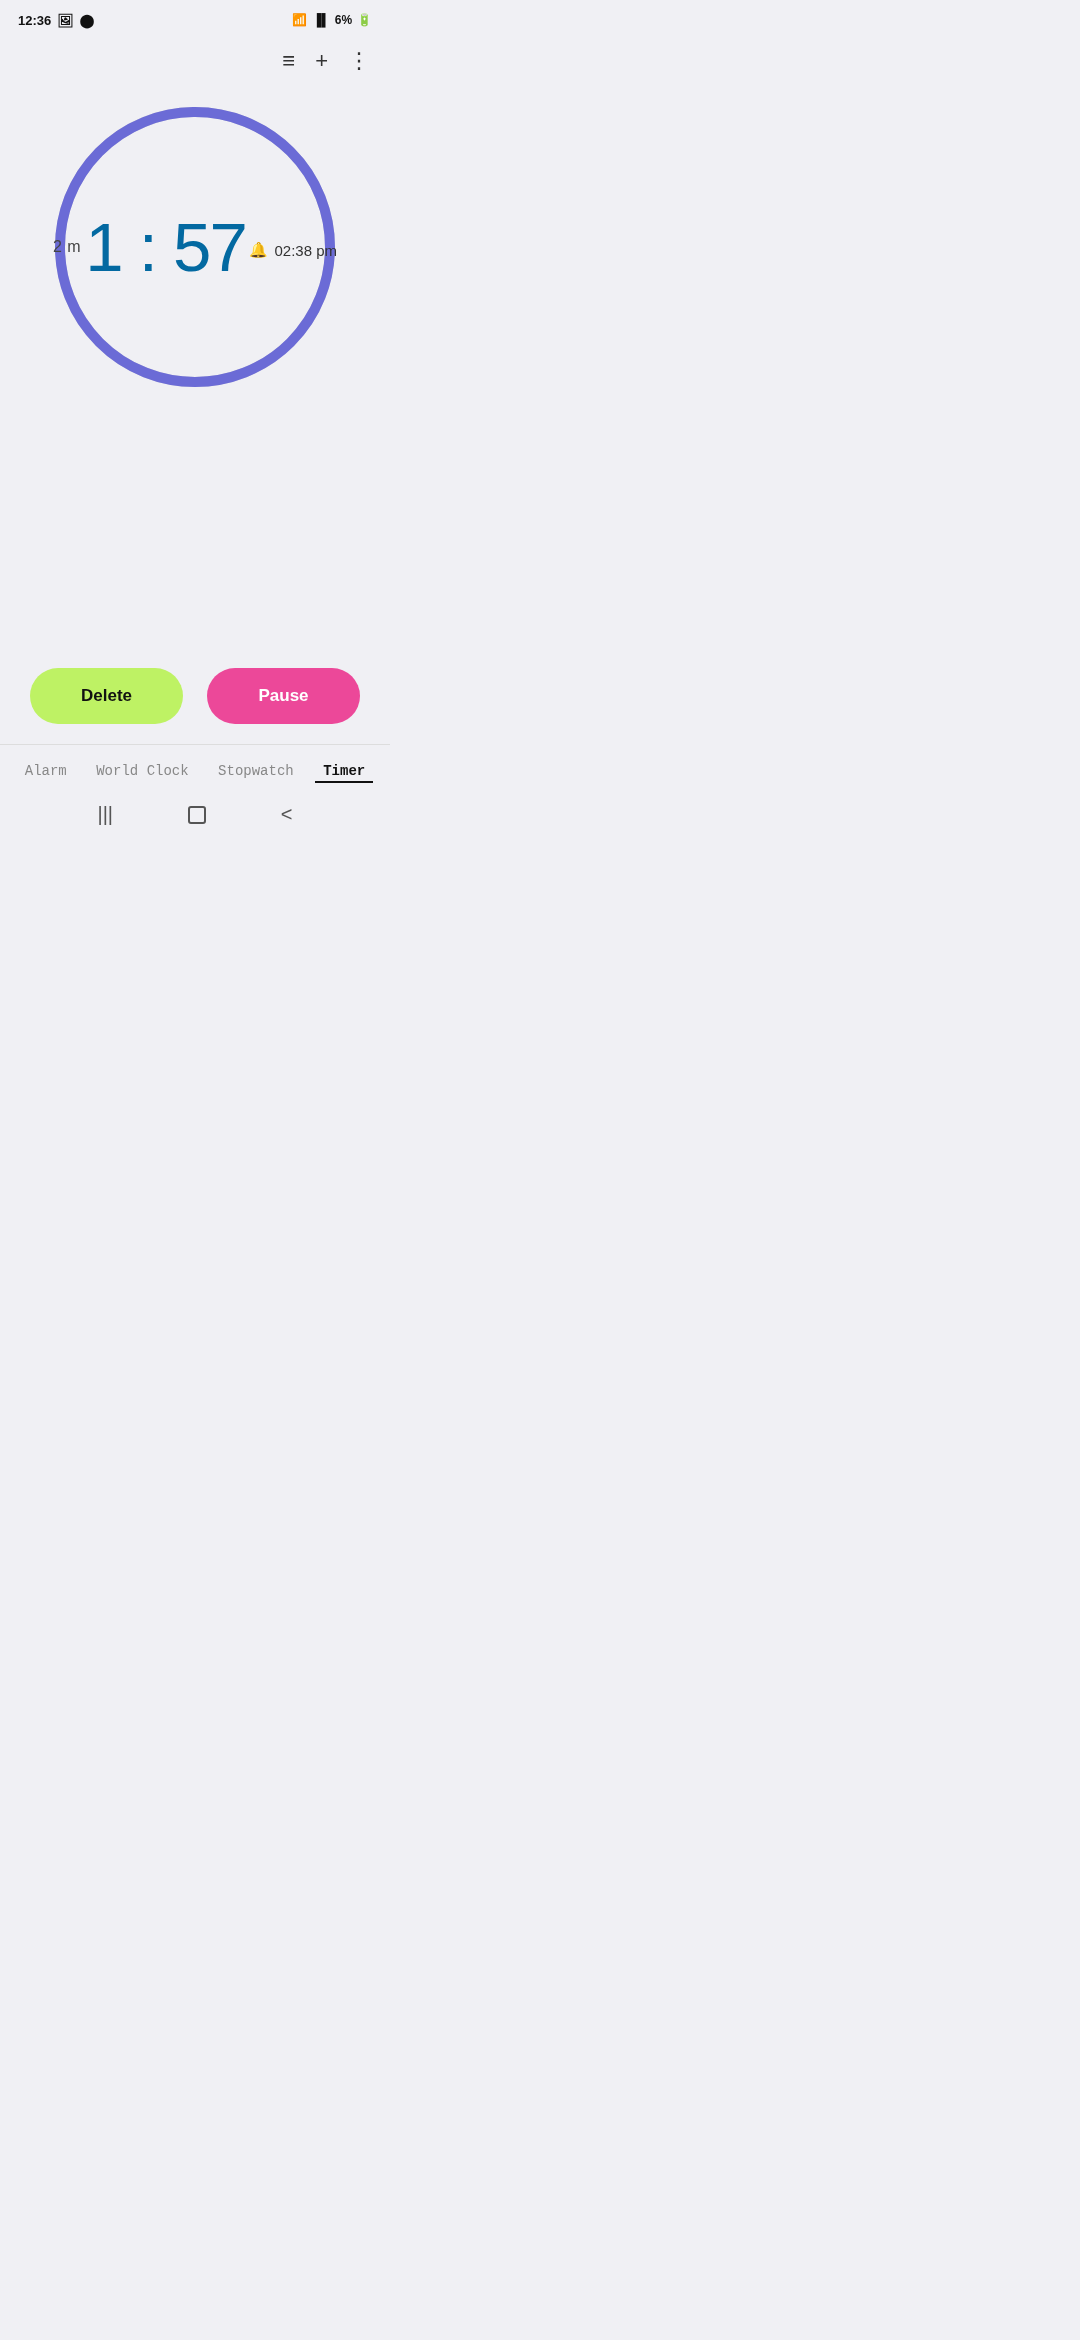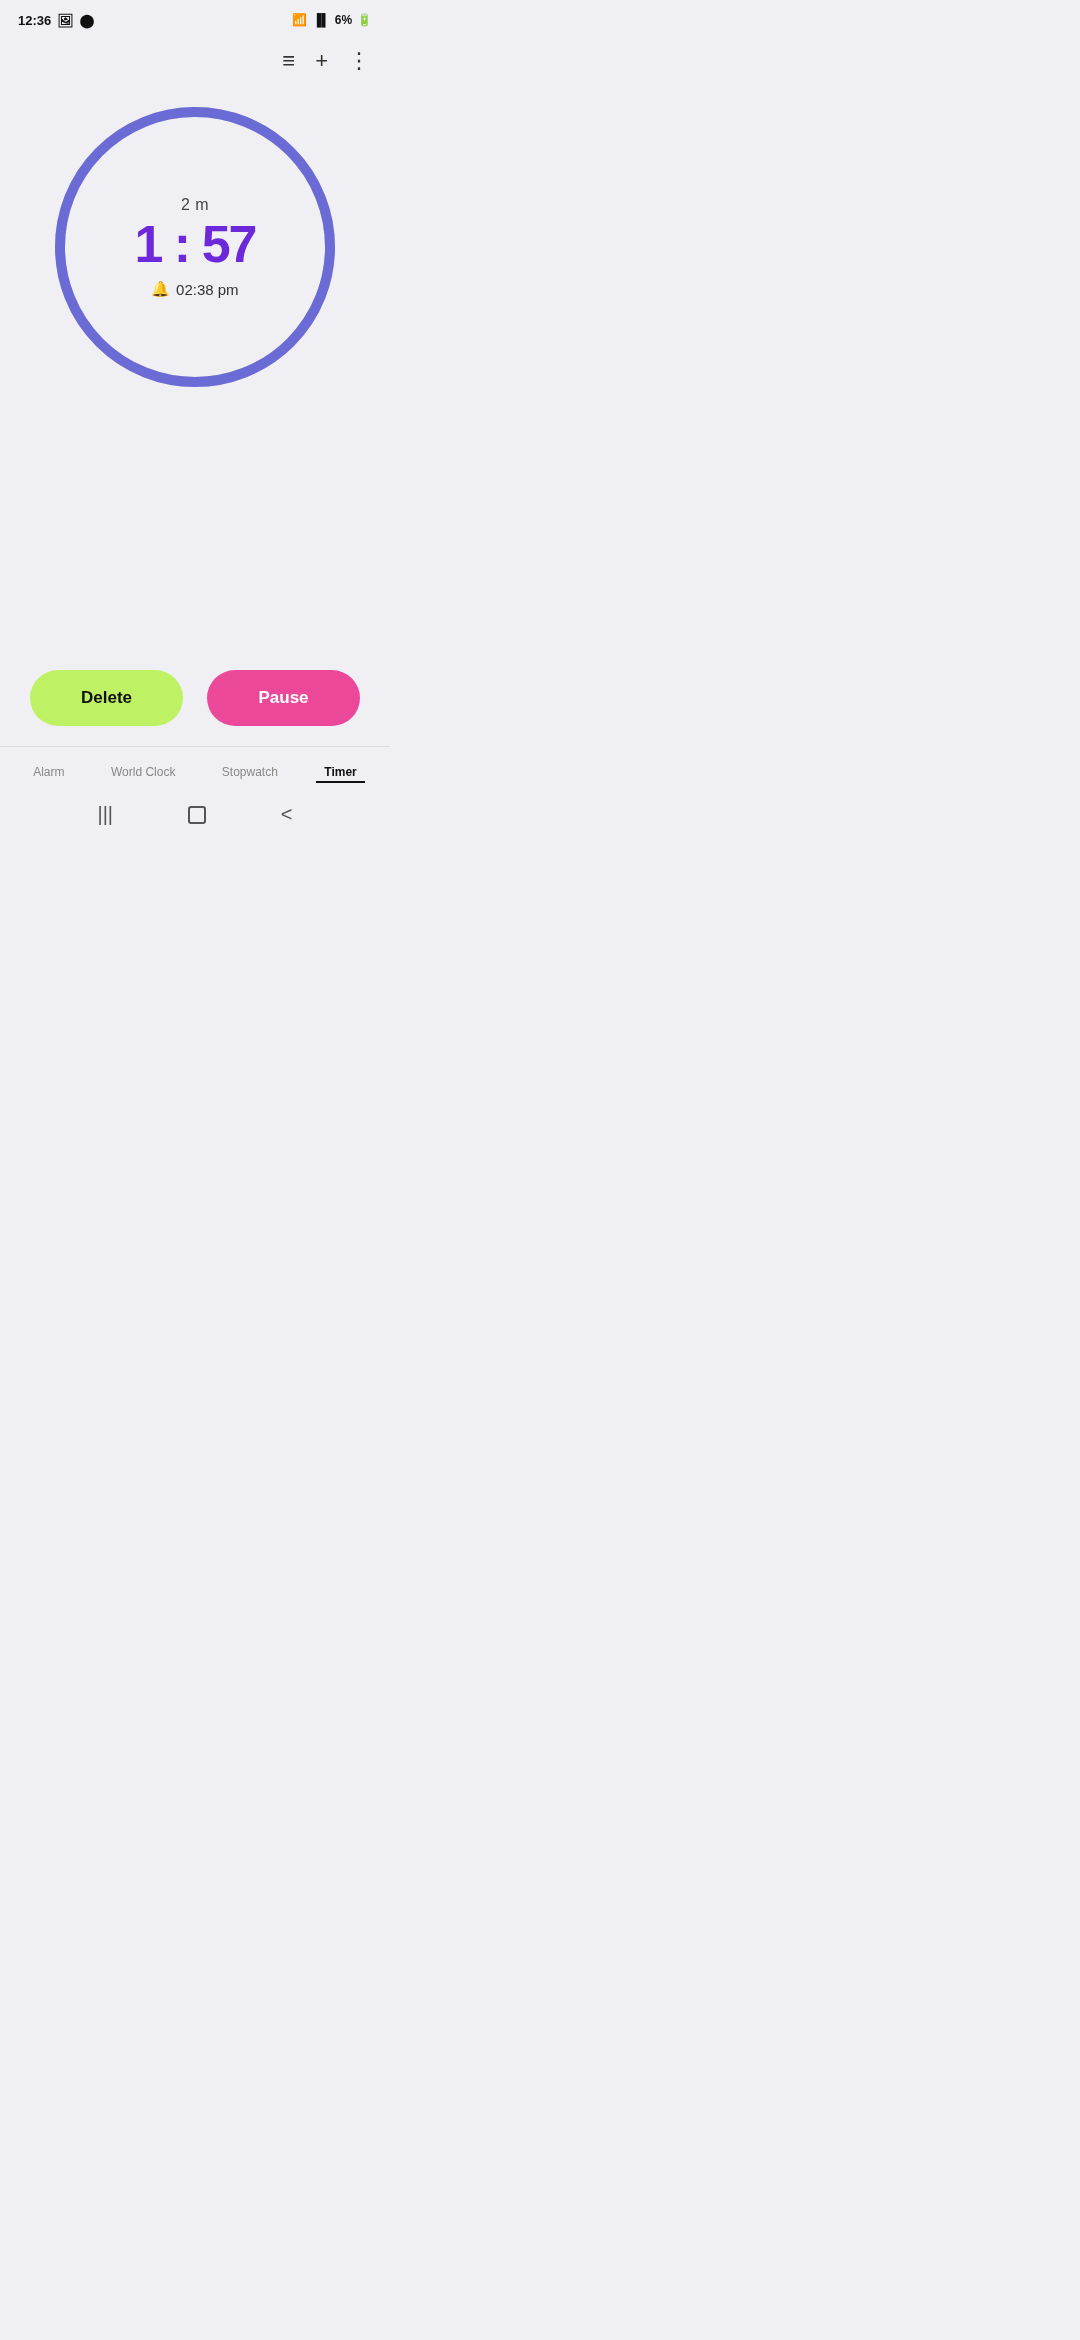--- a/index.html
+++ b/index.html
@@ -102,38 +102,37 @@
       fill: none;
       stroke: #6b6bd6;
       stroke-width: 10;
       stroke-linecap: round;
       stroke-dasharray: 870;
       stroke-dashoffset: 24;
     }
 
     .circle-content {
       display: flex;
-      flex-direction: column;
       align-items: center;
       justify-content: center;
       gap: 4px;
       z-index: 1;
     }
 
     .timer-label {
       font-size: 16px;
       color: #444;
       font-weight: 400;
       letter-spacing: 0.5px;
     }
 
     .timer-display {
-      font-size: 52px;
-      font-weight: 700;
-      color: #6d28d9;
+      font-size: 69px;
+      font-weight: 400;
+      color: #0369a1;
       letter-spacing: -2px;
       line-height: 1;
     }
 
     .timer-alarm {
       display: flex;
       align-items: center;
       gap: 6px;
       font-size: 15px;
       color: #333;
@@ -186,25 +185,26 @@
     .bottom-nav {
       display: flex;
       justify-content: space-around;
       align-items: center;
       padding: 14px 10px 6px 10px;
       border-top: 1px solid #ddd;
       background: #f0f0f4;
     }
 
     .nav-item {
-      font-size: 12px;
+      font-size: 14px;
       color: #888;
       cursor: pointer;
       padding: 4px 8px;
       font-weight: 400;
+      font-family: Liberation Mono, monospace;
     }
 
     .nav-item.active {
       color: #111;
       font-weight: 700;
       border-bottom: 2px solid #111;
       padding-bottom: 2px;
     }
 
     

